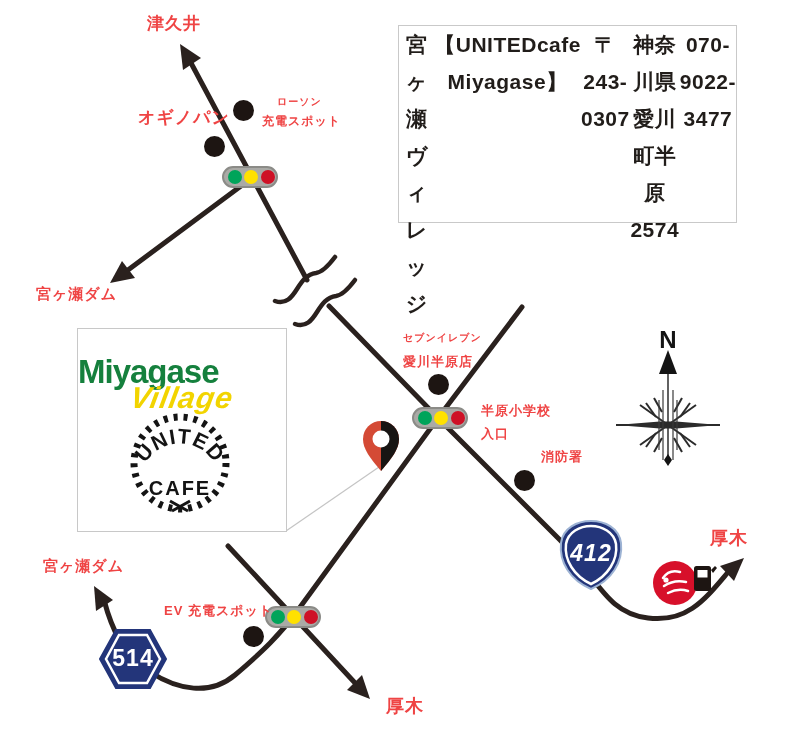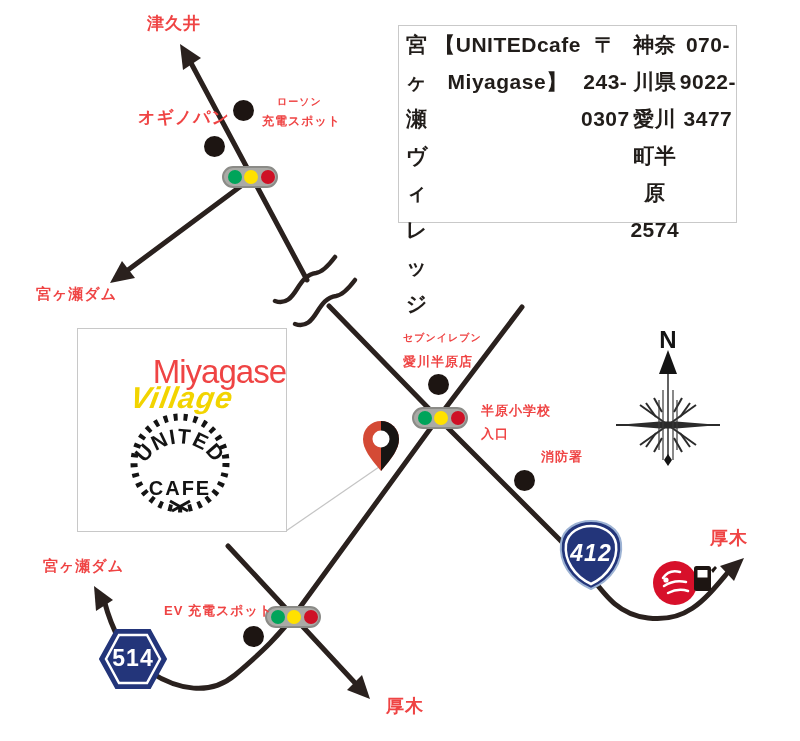--- a/index.html
+++ b/index.html
@@ -25,22 +25,22 @@
     text-align:center; color:#211d1a; font-weight:700;
   }
   .info-box .line { font-size:21px; line-height:37px; letter-spacing:0.5px; }
 
   
   .logo-box {
     position:absolute; left:77px; top:328px; width:210px; height:204px;
     border:1px solid #c8c8c8; background:#ffffff; z-index:3;
   }
   .logo-title {
-    position:absolute; left:0; right:0; top:24px; text-align:right;
-    font-size:33px; font-weight:400; color:#ef4444; letter-spacing:-1px;
+    position:absolute; left:0; right:0; top:24px; text-align:left;
+    font-size:33px; font-weight:700; color:#15803d; letter-spacing:-1px;
   }
   .logo-sub {
     position:absolute; left:0; right:0; top:52px; text-align:center;
     font-size:30px; font-weight:700; font-style:italic; color:#f2d400;
     transform:skewX(-10deg); letter-spacing:1px;
   }
 
   
   .tlight {
     position:absolute; width:56px; height:22px; z-index:3;

